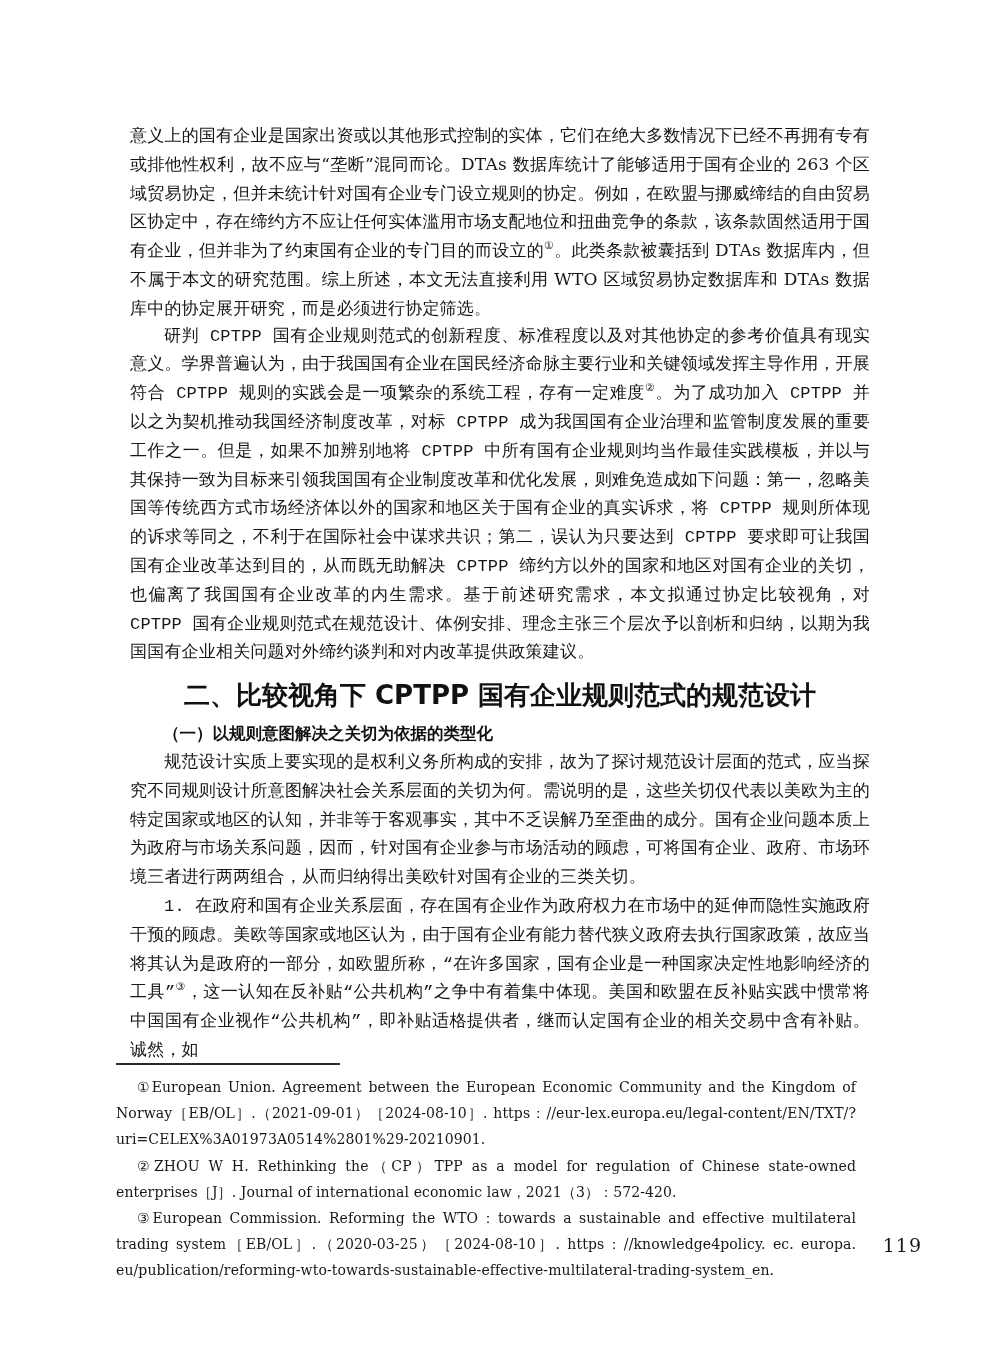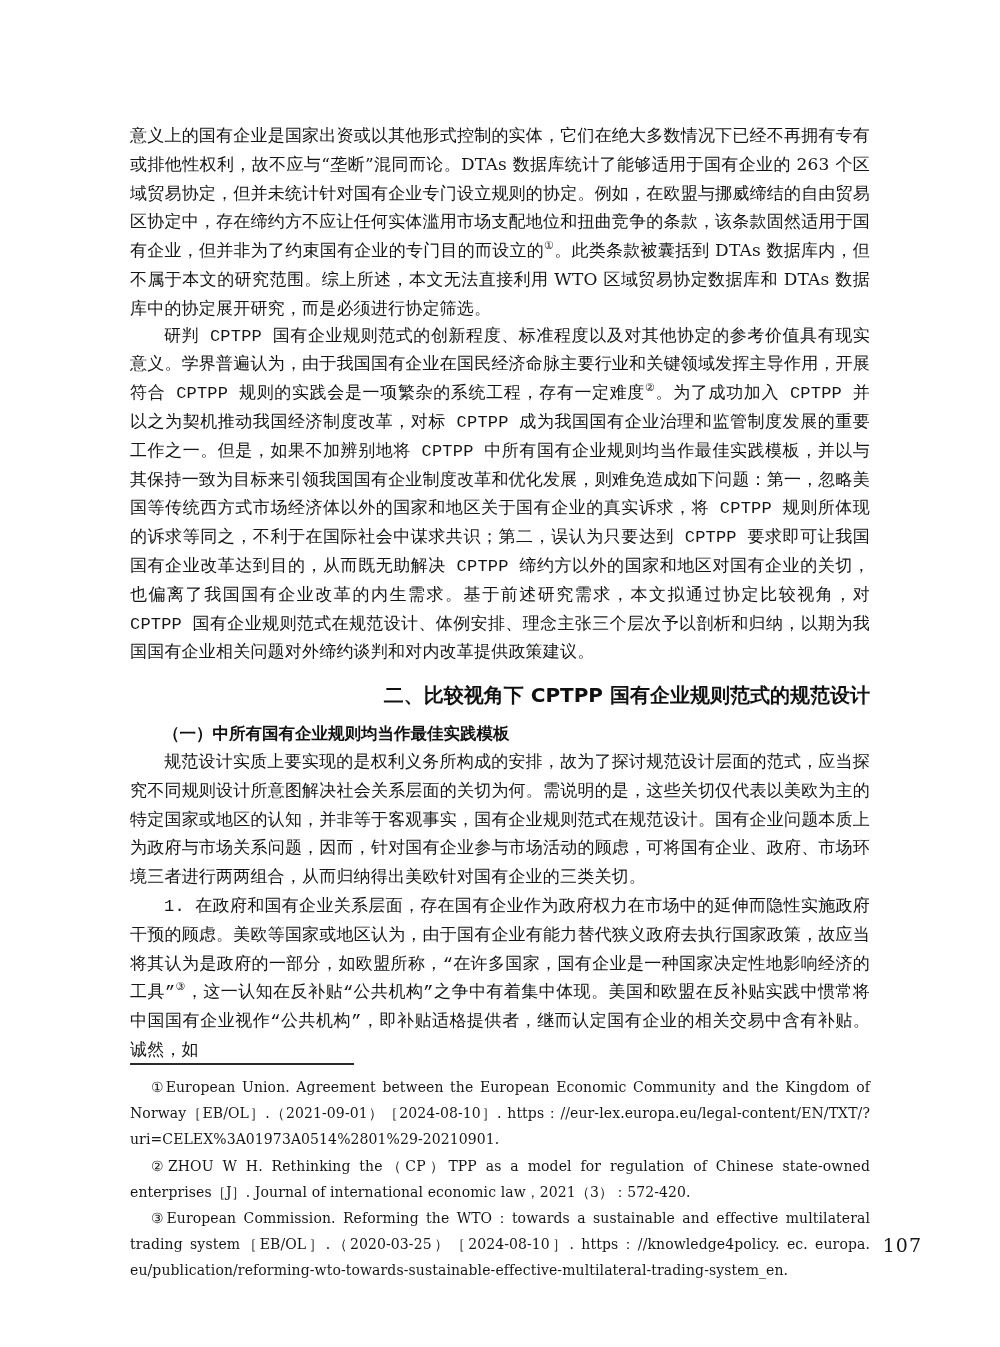--- a/index.html
+++ b/index.html
@@ -33,38 +33,38 @@
   .para.indent { text-indent: 2em; font-family: Liberation Mono, monospace; }
   .fn-ref {
     font-size: 11px;
     line-height: 0;
     vertical-align: super;
   }
   .section-heading {
     margin: 13px 0 11px 0;
     font-family: "DejaVu Sans", "Liberation Sans", sans-serif;
     font-weight: bold;
-    font-size: 20px;
+    font-size: 26px;
     line-height: 28px;
-    text-align: right;
+    text-align: center;
     color: #111111;
   }
   .subsection-heading {
     margin: 0;
     font-family: "DejaVu Sans", "Liberation Sans", sans-serif;
     font-weight: bold;
     font-size: 16.5px;
     line-height: 28.8px;
     text-indent: 2em;
     text-align: justify;
     color: #111111;
   }
   .footnotes {
     position: absolute;
-    left: 130px;
+    left: 116px;
     top: 1063px;
     width: 740px;
   }
   .fn-rule {
     width: 224px;
     height: 0;
     border-top: 2px solid #2a2a2a;
     margin-bottom: 9px;
   }
   .footnote {
@@ -91,33 +91,33 @@
 
   <div class="body-text">
 
     <p class="para"><span>意义上的国有企业是国家出资或以其他形式控制的实体，它们在绝大多数情况下已经不再拥有专有或排他性权利，故不应与“垄断”混同而论。DTAs 数据库统计了能够适用于国有企业的 263 个区域贸易协定，但并未统计针对国有企业专门设立规则的协定。例如，在欧盟与挪威缔结的自由贸易区协定中，存在缔约方不应让任何实体滥用市场支配地位和扭曲竞争的条款，该条款固然适用于国有企业，但并非为了约束国有企业的专门目的而设立的</span><sup class="fn-ref">①</sup><span>。此类条款被囊括到 DTAs 数据库内，但不属于本文的研究范围。综上所述，本文无法直接利用 WTO 区域贸易协定数据库和 DTAs 数据库中的协定展开研究，而是必须进行协定筛选。</span></p>
 
     <p class="para indent"><span>研判 CPTPP 国有企业规则范式的创新程度、标准程度以及对其他协定的参考价值具有现实意义。学界普遍认为，由于我国国有企业在国民经济命脉主要行业和关键领域发挥主导作用，开展符合 CPTPP 规则的实践会是一项繁杂的系统工程，存有一定难度</span><sup class="fn-ref">②</sup><span>。为了成功加入 CPTPP 并以之为契机推动我国经济制度改革，对标 CPTPP 成为我国国有企业治理和监管制度发展的重要工作之一。但是，如果不加辨别地将 CPTPP 中所有国有企业规则均当作最佳实践模板，并以与其保持一致为目标来引领我国国有企业制度改革和优化发展，则难免造成如下问题：第一，忽略美国等传统西方式市场经济体以外的国家和地区关于国有企业的真实诉求，将 CPTPP 规则所体现的诉求等同之，不利于在国际社会中谋求共识；第二，误认为只要达到 CPTPP 要求即可让我国国有企业改革达到目的，从而既无助解决 CPTPP 缔约方以外的国家和地区对国有企业的关切，也偏离了我国国有企业改革的内生需求。基于前述研究需求，本文拟通过协定比较视角，对 CPTPP 国有企业规则范式在规范设计、体例安排、理念主张三个层次予以剖析和归纳，以期为我国国有企业相关问题对外缔约谈判和对内改革提供政策建议。</span></p>
 
     <h2 class="section-heading">二、比较视角下 CPTPP 国有企业规则范式的规范设计</h2>
 
 
-    <h3 class="subsection-heading">（一）中所有国有企业规则均当作最佳实践模板</h3>
+    <h3 class="subsection-heading">（一）以规则意图解决之关切为依据的类型化</h3>
 
-    <p class="para indent">规范设计实质上要实现的是权利义务所构成的安排，故为了探讨规范设计层面的范式，应当探究不同规则设计所意图解决社会关系层面的关切为何。需说明的是，这些关切仅代表以美欧为主的特定国家或地区的认知，并非等于客观事实，国有企业规则范式在规范设计。国有企业问题本质上为政府与市场关系问题，因而，针对国有企业参与市场活动的顾虑，可将国有企业、政府、市场环境三者进行两两组合，从而归纳得出美欧针对国有企业的三类关切。</p>
+    <p class="para indent">规范设计实质上要实现的是权利义务所构成的安排，故为了探讨规范设计层面的范式，应当探究不同规则设计所意图解决社会关系层面的关切为何。需说明的是，这些关切仅代表以美欧为主的特定国家或地区的认知，并非等于客观事实，其中不乏误解乃至歪曲的成分。国有企业问题本质上为政府与市场关系问题，因而，针对国有企业参与市场活动的顾虑，可将国有企业、政府、市场环境三者进行两两组合，从而归纳得出美欧针对国有企业的三类关切。</p>
 
     <p class="para indent"><span>1. 在政府和国有企业关系层面，存在国有企业作为政府权力在市场中的延伸而隐性实施政府干预的顾虑。美欧等国家或地区认为，由于国有企业有能力替代狭义政府去执行国家政策，故应当将其认为是政府的一部分，如欧盟所称，“在许多国家，国有企业是一种国家决定性地影响经济的工具”</span><sup class="fn-ref">③</sup><span>，这一认知在反补贴“公共机构”之争中有着集中体现。美国和欧盟在反补贴实践中惯常将中国国有企业视作“公共机构”，即补贴适格提供者，继而认定国有企业的相关交易中含有补贴。诚然，如</span></p>
 
   </div>
 
   <div class="footnotes">
     <div class="fn-rule"></div>
 
     <p class="footnote"><span>①</span><span>European Union. Agreement between the European Economic Community and the Kingdom of Norway［EB/OL］.（2021-09-01）［2024-08-10］. https：//eur-lex.europa.eu/legal-content/EN/TXT/? uri=CELEX%3A01973A0514%2801%29-20210901.</span></p>
 
     <p class="footnote"><span>②</span><span>ZHOU W H. Rethinking the（CP）TPP as a model for regulation of Chinese state-owned enterprises［J］. Journal of international economic law，2021（3）：572-420.</span></p>
 
     <p class="footnote"><span>③</span><span>European Commission. Reforming the WTO：towards a sustainable and effective multilateral trading system［EB/OL］.（2020-03-25）［2024-08-10］. https：//knowledge4policy. ec. europa. eu/publication/reforming-wto-towards-sustainable-effective-multilateral-trading-system_en.</span></p>
   </div>
 
-  <div class="page-number">107</div>
+  <div class="page-number">119</div>
 
 </div>
 
 </body></html>

